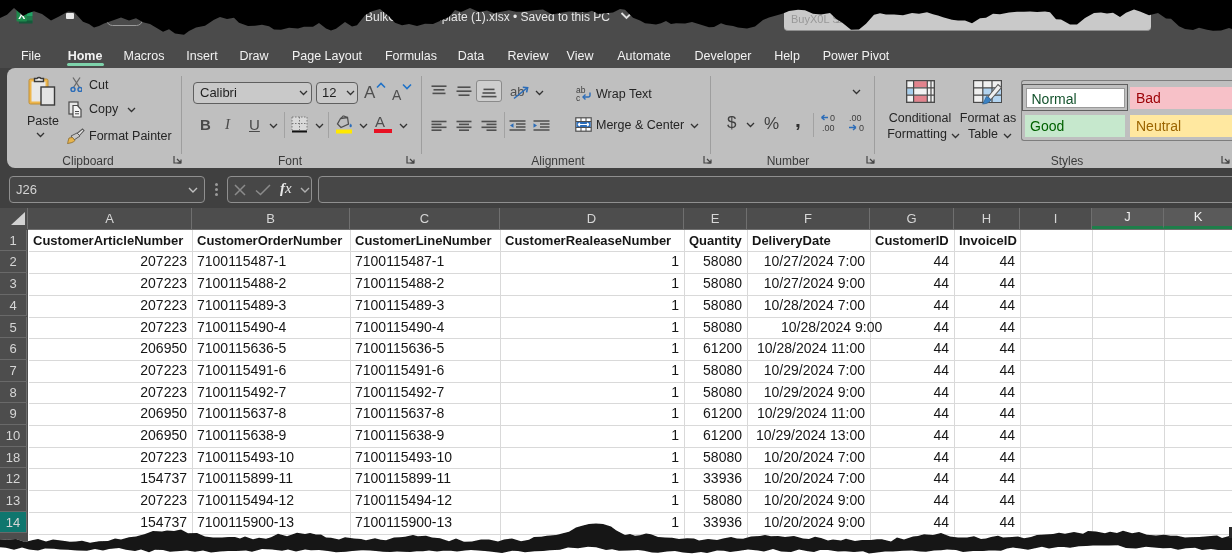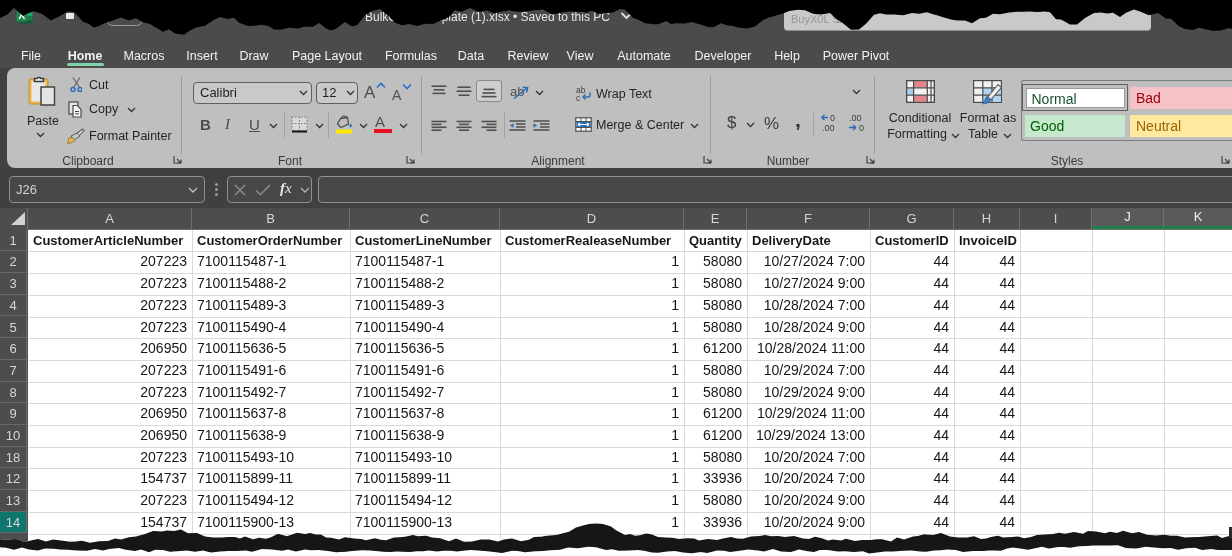--- a/index.html
+++ b/index.html
@@ -412,21 +412,21 @@
     <div class="cell" style="left:500px;top:294.8px;width:179px;text-align:right">1</div>
     <div class="cell" style="left:684px;top:294.8px;width:58px;text-align:right">58080</div>
     <div class="cell" style="left:747px;top:294.8px;width:118px;text-align:right">10/28/2024 7:00</div>
     <div class="cell" style="left:870px;top:294.8px;width:79px;text-align:right">44</div>
     <div class="cell" style="left:954px;top:294.8px;width:61px;text-align:right">44</div>
     <div class="cell" style="left:28px;top:316.5px;width:159px;text-align:right">207223</div>
     <div class="cell" style="left:197px;top:316.5px">7100115490-4</div>
     <div class="cell" style="left:355px;top:316.5px">7100115490-4</div>
     <div class="cell" style="left:500px;top:316.5px;width:179px;text-align:right">1</div>
     <div class="cell" style="left:684px;top:316.5px;width:58px;text-align:right">58080</div>
-    <div class="cell" style="left:747px;top:316.5px;width:118px;text-align:right">10/28/2024 9:00</div>
+    <div class="cell" style="left:781px;top:316.5px;width:118px;text-align:left">10/28/2024 9:00</div>
     <div class="cell" style="left:870px;top:316.5px;width:79px;text-align:right">44</div>
     <div class="cell" style="left:954px;top:316.5px;width:61px;text-align:right">44</div>
     <div class="cell" style="left:28px;top:338.2px;width:159px;text-align:right">206950</div>
     <div class="cell" style="left:197px;top:338.2px">7100115636-5</div>
     <div class="cell" style="left:355px;top:338.2px">7100115636-5</div>
     <div class="cell" style="left:500px;top:338.2px;width:179px;text-align:right">1</div>
     <div class="cell" style="left:684px;top:338.2px;width:58px;text-align:right">61200</div>
     <div class="cell" style="left:747px;top:338.2px;width:118px;text-align:right">10/28/2024 11:00</div>
     <div class="cell" style="left:870px;top:338.2px;width:79px;text-align:right">44</div>
     <div class="cell" style="left:954px;top:338.2px;width:61px;text-align:right">44</div>

